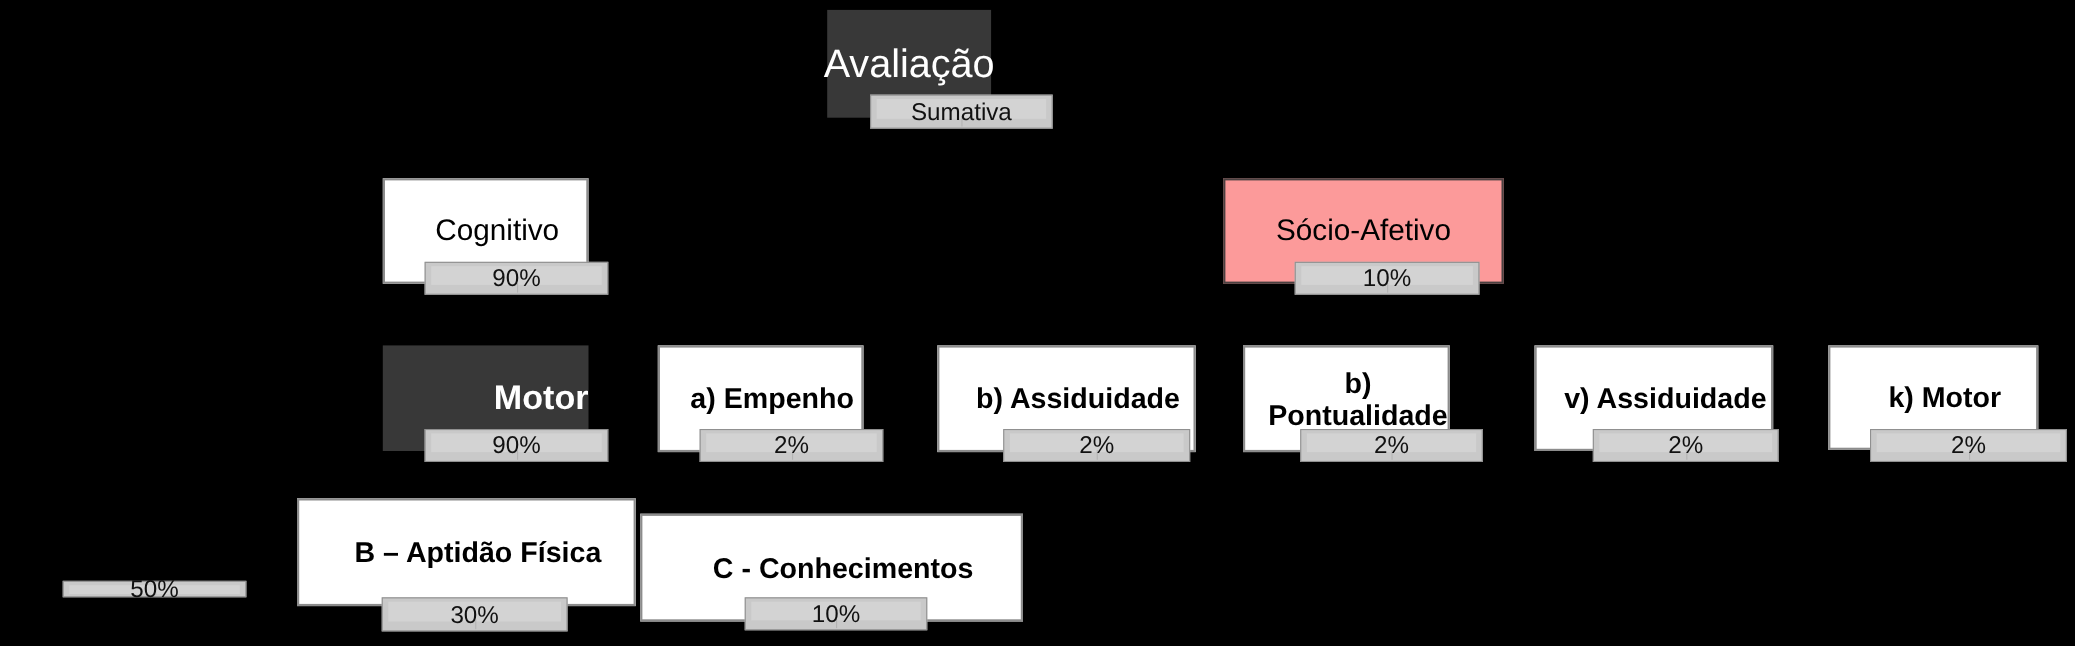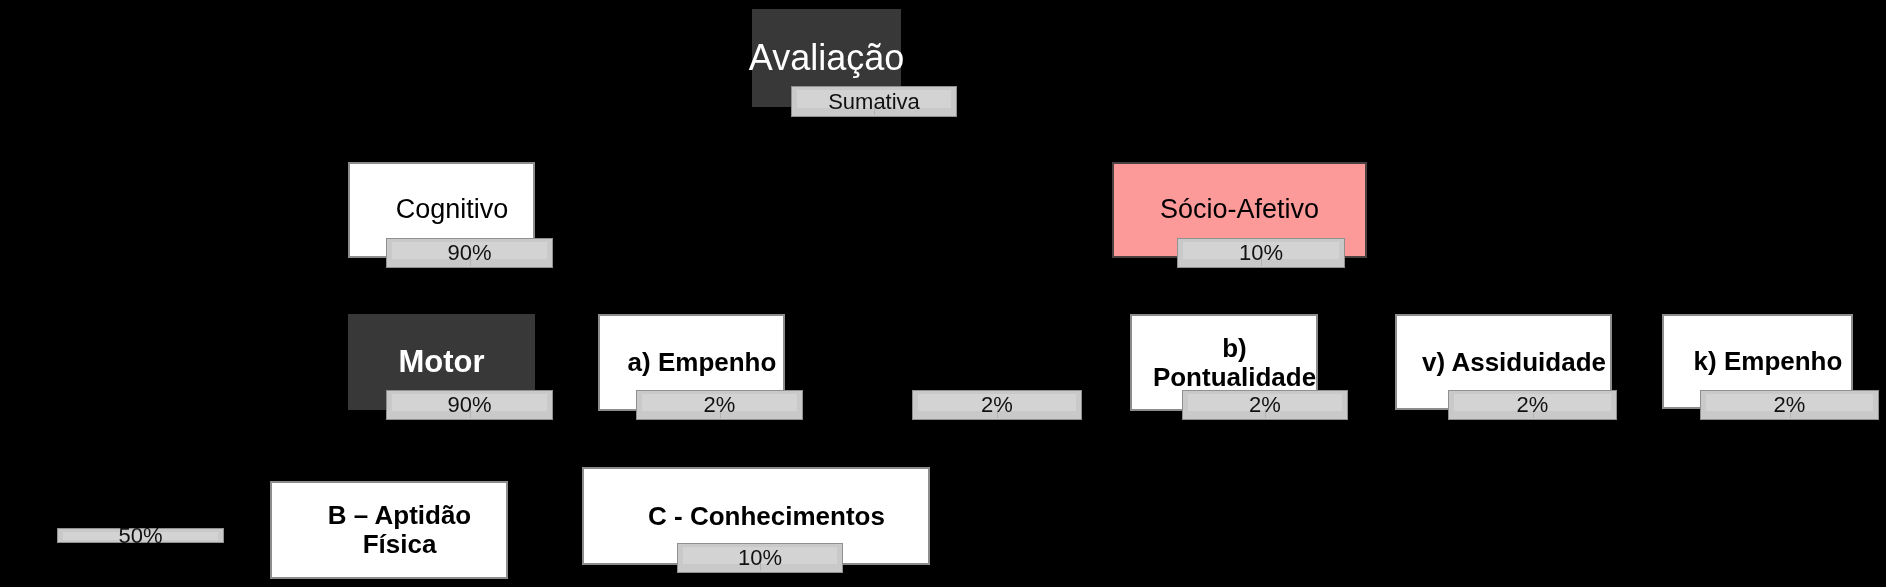--- a/index.html
+++ b/index.html
@@ -27,21 +27,21 @@
   .box.dark{
     background:var(--dark-box,#383838);
     color:var(--dark-text,#fff);
     border:none;
   }
   .box.pink{
     background:var(--pink-box,#fc9a9a);
     border:2px solid var(--pink-border,#4a4040);
   }
   .box.root{font-size:36px;}
-  .box.motor{font-size:31px;font-weight:bold;}
+  .box.motor{font-size:31px;font-weight:bold;justify-content:flex-end;}
   .box.small{font-size:26px;font-weight:bold;}
   .badge{
     position:absolute;
     box-sizing:border-box;
     display:flex;align-items:center;justify-content:center;
     background:var(--badge-fill,#c9c9c9);
     border:1px solid var(--badge-border,#909090);
     font-size:22px;
     color:#111;
   }
@@ -93,51 +93,57 @@
     <span>90%</span>
   </div>
 
   <div class="box white small" style="left:598px;top:314px;width:187px;height:97px">
     <span>a) Empenho</span>
   </div>
   <div class="badge" style="left:636px;top:390px;width:167px;height:30px">
     <span>2%</span>
   </div>
 
+  <div class="box white small" style="left:852px;top:314px;width:235px;height:97px">
+    <span>b) Assiduidade</span>
+  </div>
   <div class="badge" style="left:912px;top:390px;width:170px;height:30px">
     <span>2%</span>
   </div>
 
   <div class="box white small" style="left:1130px;top:314px;width:188px;height:97px">
     <span>b) Pontualidade</span>
   </div>
   <div class="badge" style="left:1182px;top:390px;width:166px;height:30px">
     <span>2%</span>
   </div>
 
   <div class="box white small" style="left:1395px;top:314px;width:217px;height:96px">
     <span>v) Assiduidade</span>
   </div>
   <div class="badge" style="left:1448px;top:390px;width:169px;height:30px">
     <span>2%</span>
   </div>
 
   <div class="box white small" style="left:1662px;top:314px;width:191px;height:95px">
-    <span>k) Empenho</span>
+    <span>k) Motor</span>
   </div>
   <div class="badge" style="left:1700px;top:390px;width:179px;height:30px">
     <span>2%</span>
   </div>
 
   <div class="badge" style="left:57px;top:528px;width:167px;height:15px">
     <span>50%</span>
   </div>
 
-  <div class="box white small" style="left:270px;top:481px;width:238px;height:98px">
+  <div class="box white small" style="left:270px;top:453px;width:308px;height:98px">
     <span>B – Aptidão Física</span>
+  </div>
+  <div class="badge" style="left:347px;top:543px;width:169px;height:31px">
+    <span>30%</span>
   </div>
 
   <div class="box white small" style="left:582px;top:467px;width:348px;height:98px">
     <span>C - Conhecimentos</span>
   </div>
   <div class="badge" style="left:677px;top:543px;width:166px;height:30px">
     <span>10%</span>
   </div>
 
 </div>

